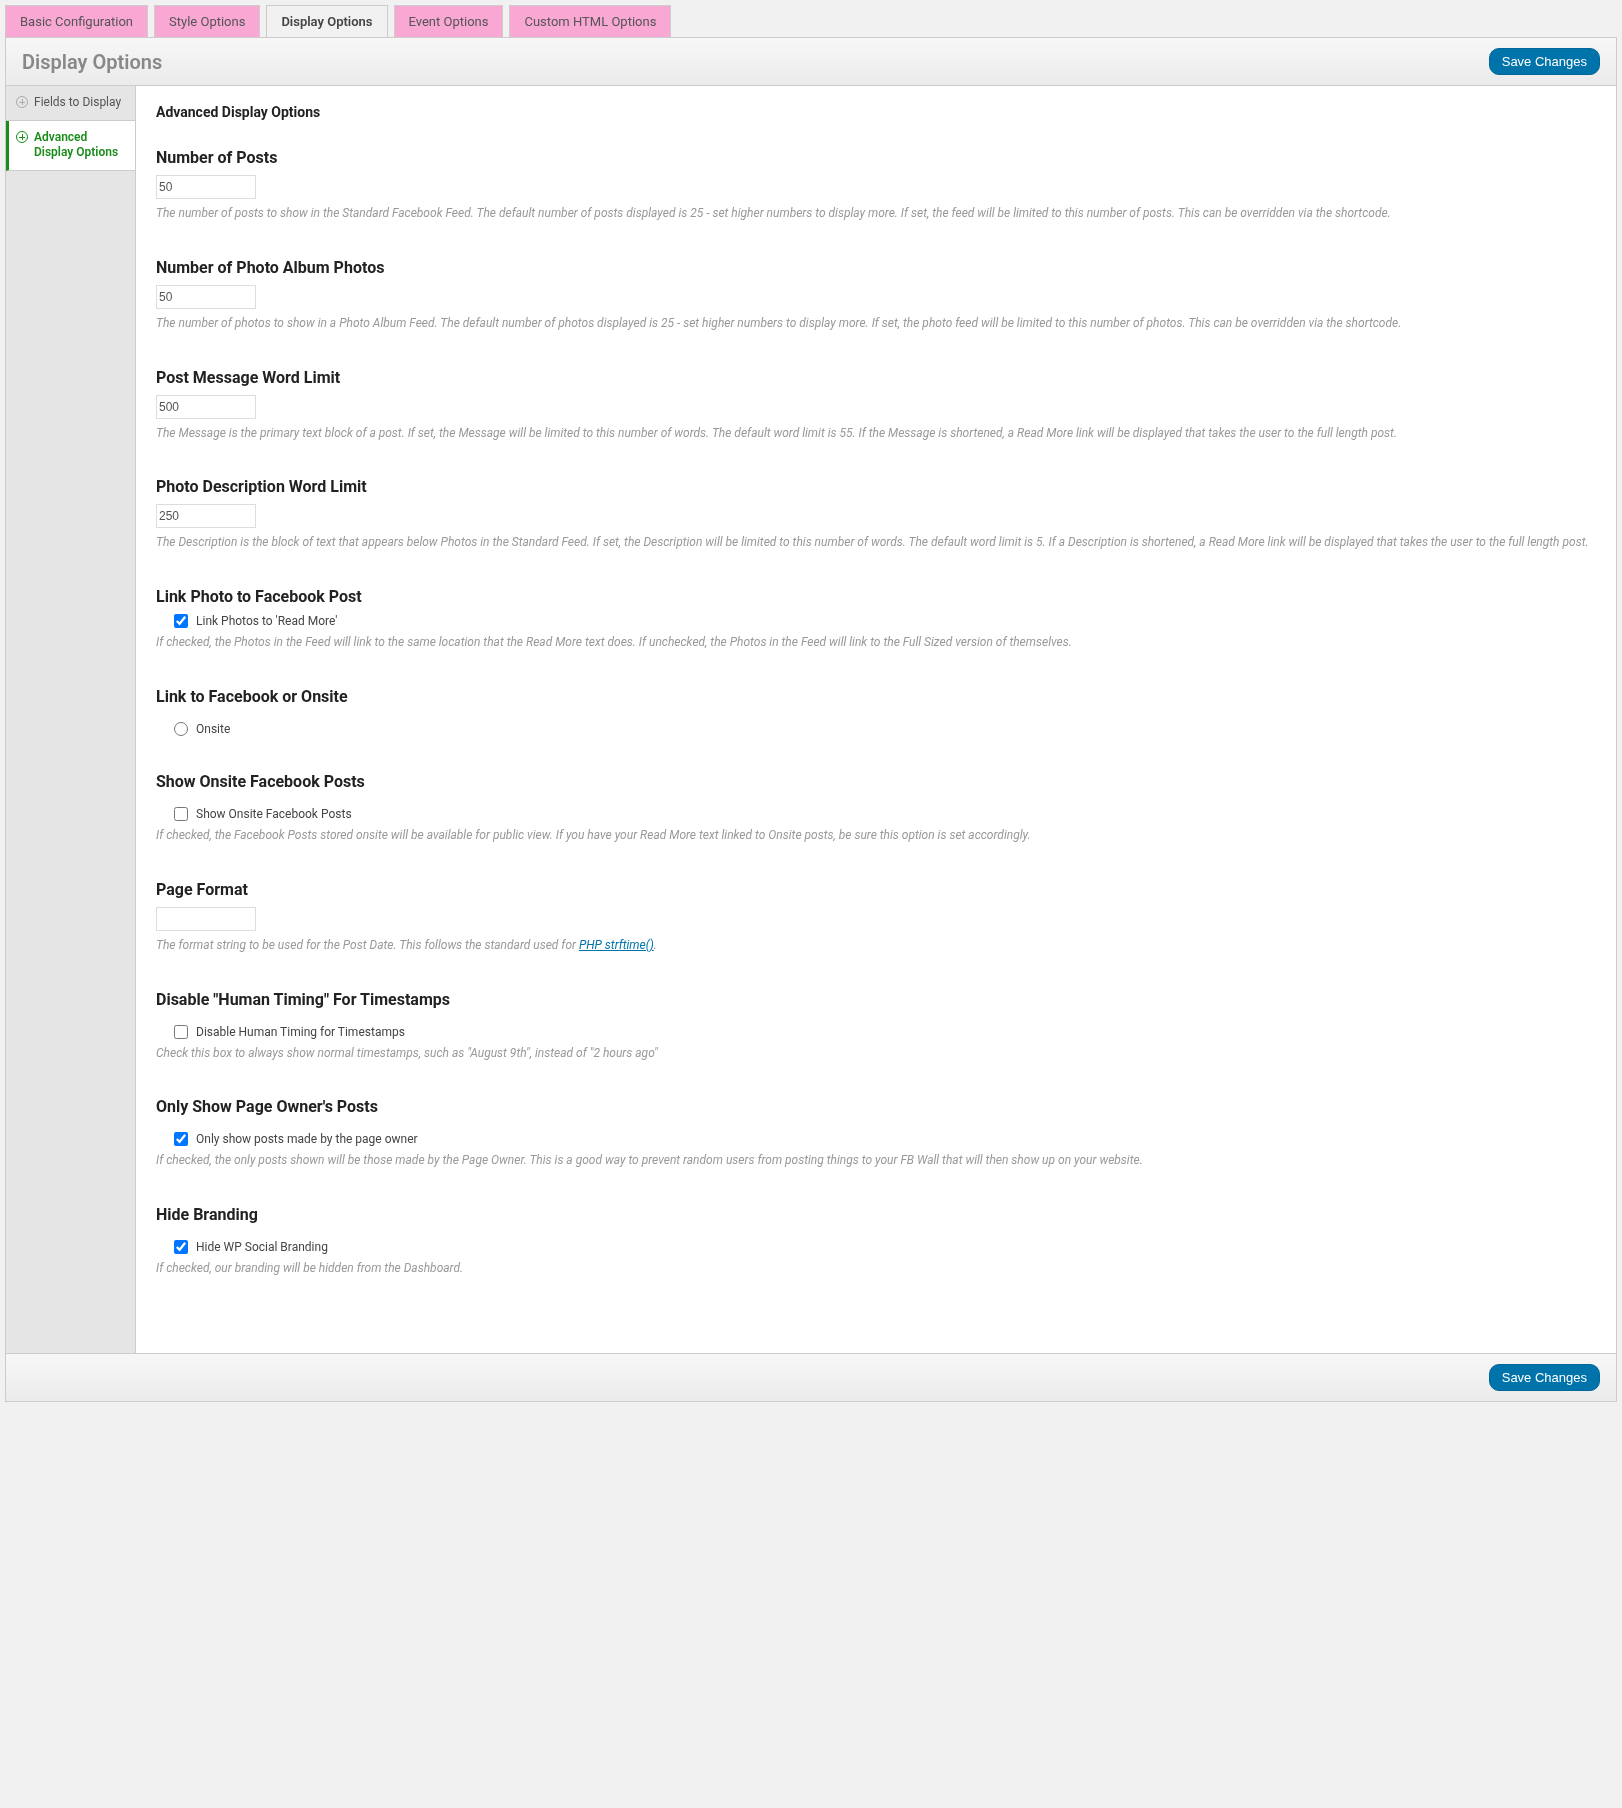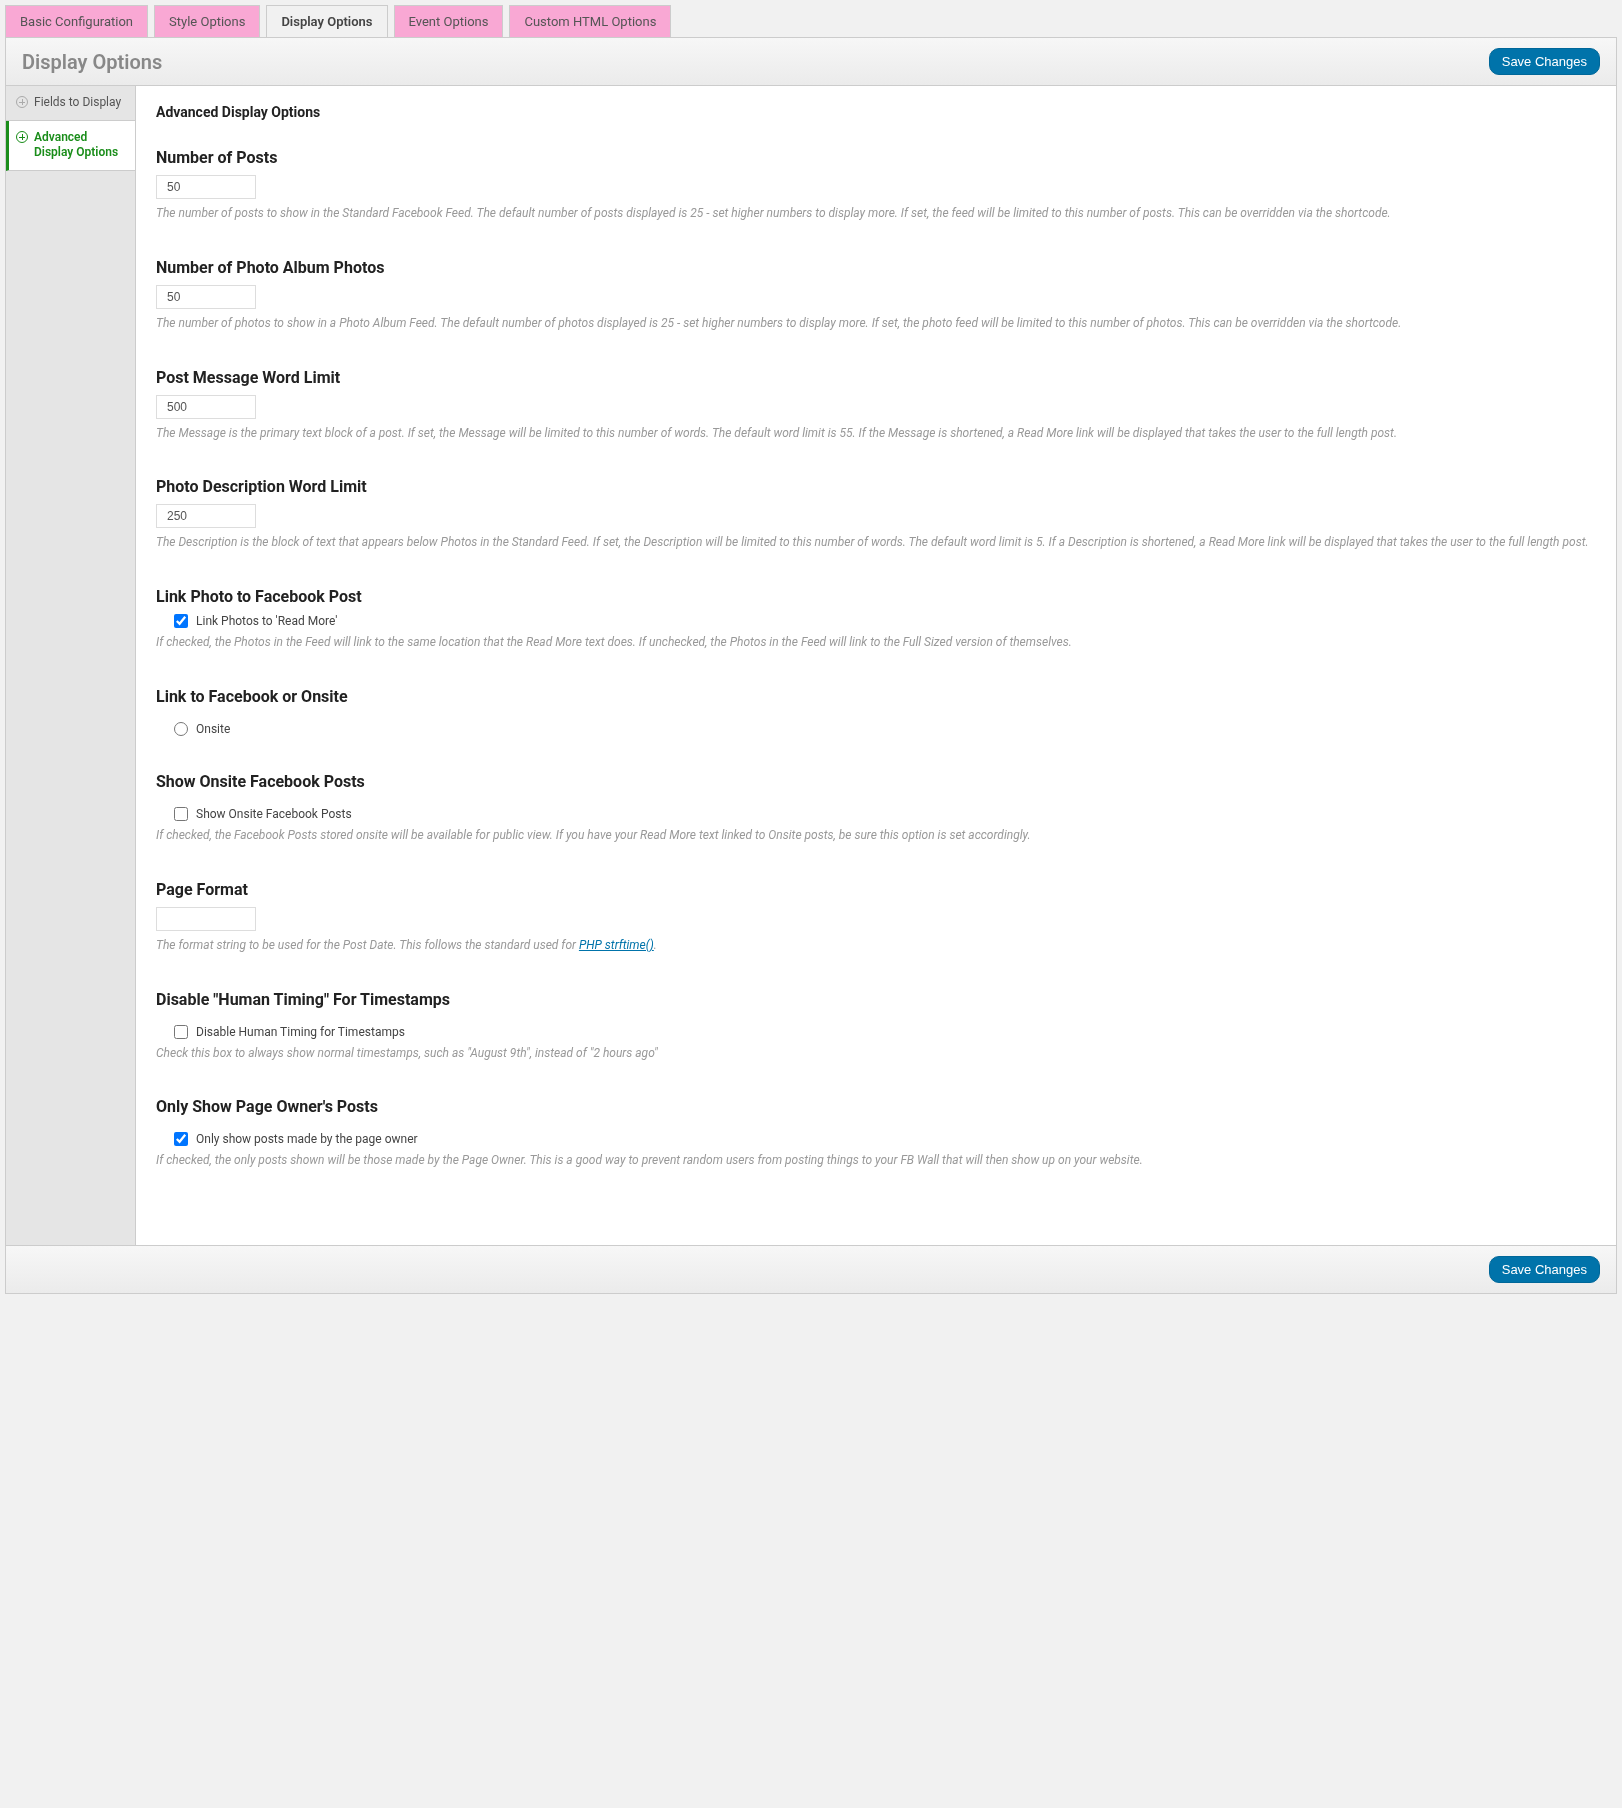--- a/index.html
+++ b/index.html
@@ -19,21 +19,21 @@
 .side-item .icon { flex-shrink: 0; width: 12px; height: 12px; border: 1px solid #aaa; border-radius: 50%; position: relative; margin-top: 1px;}
 .side-item .icon::before, .side-item .icon::after { content:''; position:absolute; background:#aaa; }
 .side-item .icon::before { top:5px; left:2px; width:6px; height:1px; }
 .side-item .icon::after { top:2px; left:5px; width:1px; height:6px; }
 .side-item.active .icon { border-color:#1a8d1a; }
 .side-item.active .icon::before, .side-item.active .icon::after { background:#1a8d1a; }
 .main { flex:1; background:#fff; padding: 18px 20px 40px; }
 .main h2 { font-size: 14px; font-weight: 700; color: #222; margin-bottom: 28px; }
 .field { margin-bottom: 36px; }
 .field-title { font-size: 16px; font-weight: 700; color: #222; margin-bottom: 8px; }
-.field input[type=text] { width: 100px; padding: 4px 10px; border: 1px solid #ddd; font-size: 12px; color:#555; }
+.field input[type=text] { width: 100px; padding: 4px 2px; border: 1px solid #ddd; font-size: 12px; color:#555; }
 .field-desc { font-size: 12px; font-style: italic; color: #999; margin-top: 6px; line-height: 1.4; }
 .field-desc a { color: #0073aa; text-decoration: underline; }
 .check-row, .radio-row { display: flex; align-items: center; gap: 8px; font-size: 12px; color: #444; margin-bottom: 4px; margin-left: 18px; }
 .check-row input, .radio-row input { width: 14px; height: 14px; }
 .footer { background: linear-gradient(#f7f7f7,#ebebeb); border-top: 1px solid #ccc; display: flex; justify-content: flex-end; padding: 10px 16px; }
 </style>
 </head>
 <body>
 
 <div class="wrapper">
@@ -139,20 +139,29 @@
         <div class="field">
           <div class="field-title">Only Show Page Owner's Posts</div>
           <div style="height:8px"></div>
           <div class="check-row">
             <input type="checkbox" checked="" style="">
             <span>Only show posts made by the page owner</span>
           </div>
           <div class="field-desc">If checked, the only posts shown will be those made by the Page Owner. This is a good way to prevent random users from posting things to your FB Wall that will then show up on your website.</div>
         </div>
 
+        <div class="field">
+          <div class="field-title">Hide Branding</div>
+          <div style="height:8px"></div>
+          <div class="check-row">
+            <input type="checkbox" checked="" style="">
+            <span>Hide WP Social Branding</span>
+          </div>
+          <div class="field-desc">If checked, our branding will be hidden from the Dashboard.</div>
+        </div>
 
       </div>
     </div>
 
     <div class="footer">
       <button class="btn-primary">Save Changes</button>
     </div>
   </div>
 </div>
 

